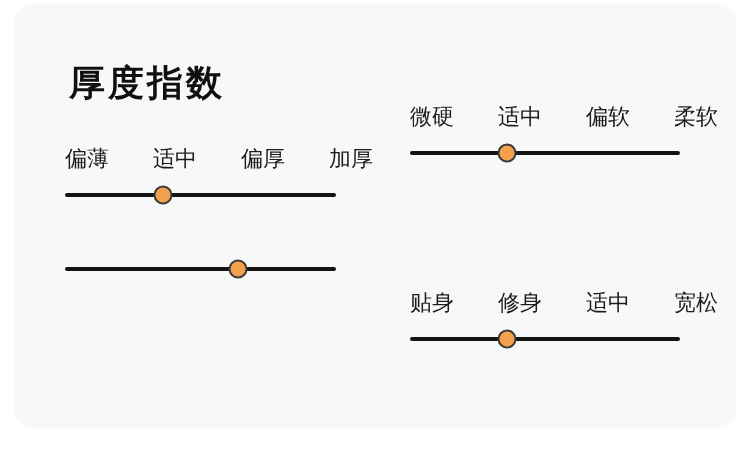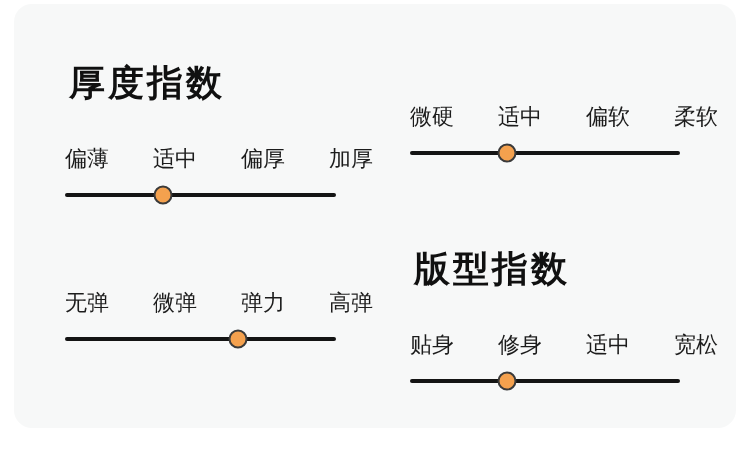--- a/index.html
+++ b/index.html
@@ -105,34 +105,27 @@
       <span class="scale-label">偏软</span>
       <span class="scale-label">柔软</span>
     </div>
     <div class="slider">
       <div class="slider-track"></div>
       <div class="slider-dot" style="left: 97.3333px;"></div>
     </div>
   </div>
 
   <div class="section">
-    <div class="scale-labels">
-      <span class="scale-label">无弹</span>
-      <span class="scale-label">微弹</span>
-      <span class="scale-label">弹力</span>
-      <span class="scale-label">高弹</span>
-    </div>
     <div class="slider">
       <div class="slider-track"></div>
       <div class="slider-dot" style="left: 173.333px;"></div>
     </div>
   </div>
 
   <div class="section">
-    <h2 class="section-title">版型指数</h2>
     <div class="scale-labels">
       <span class="scale-label">贴身</span>
       <span class="scale-label">修身</span>
       <span class="scale-label">适中</span>
       <span class="scale-label">宽松</span>
     </div>
     <div class="slider">
       <div class="slider-track"></div>
       <div class="slider-dot" style="left: 97.3333px;"></div>
     </div>

